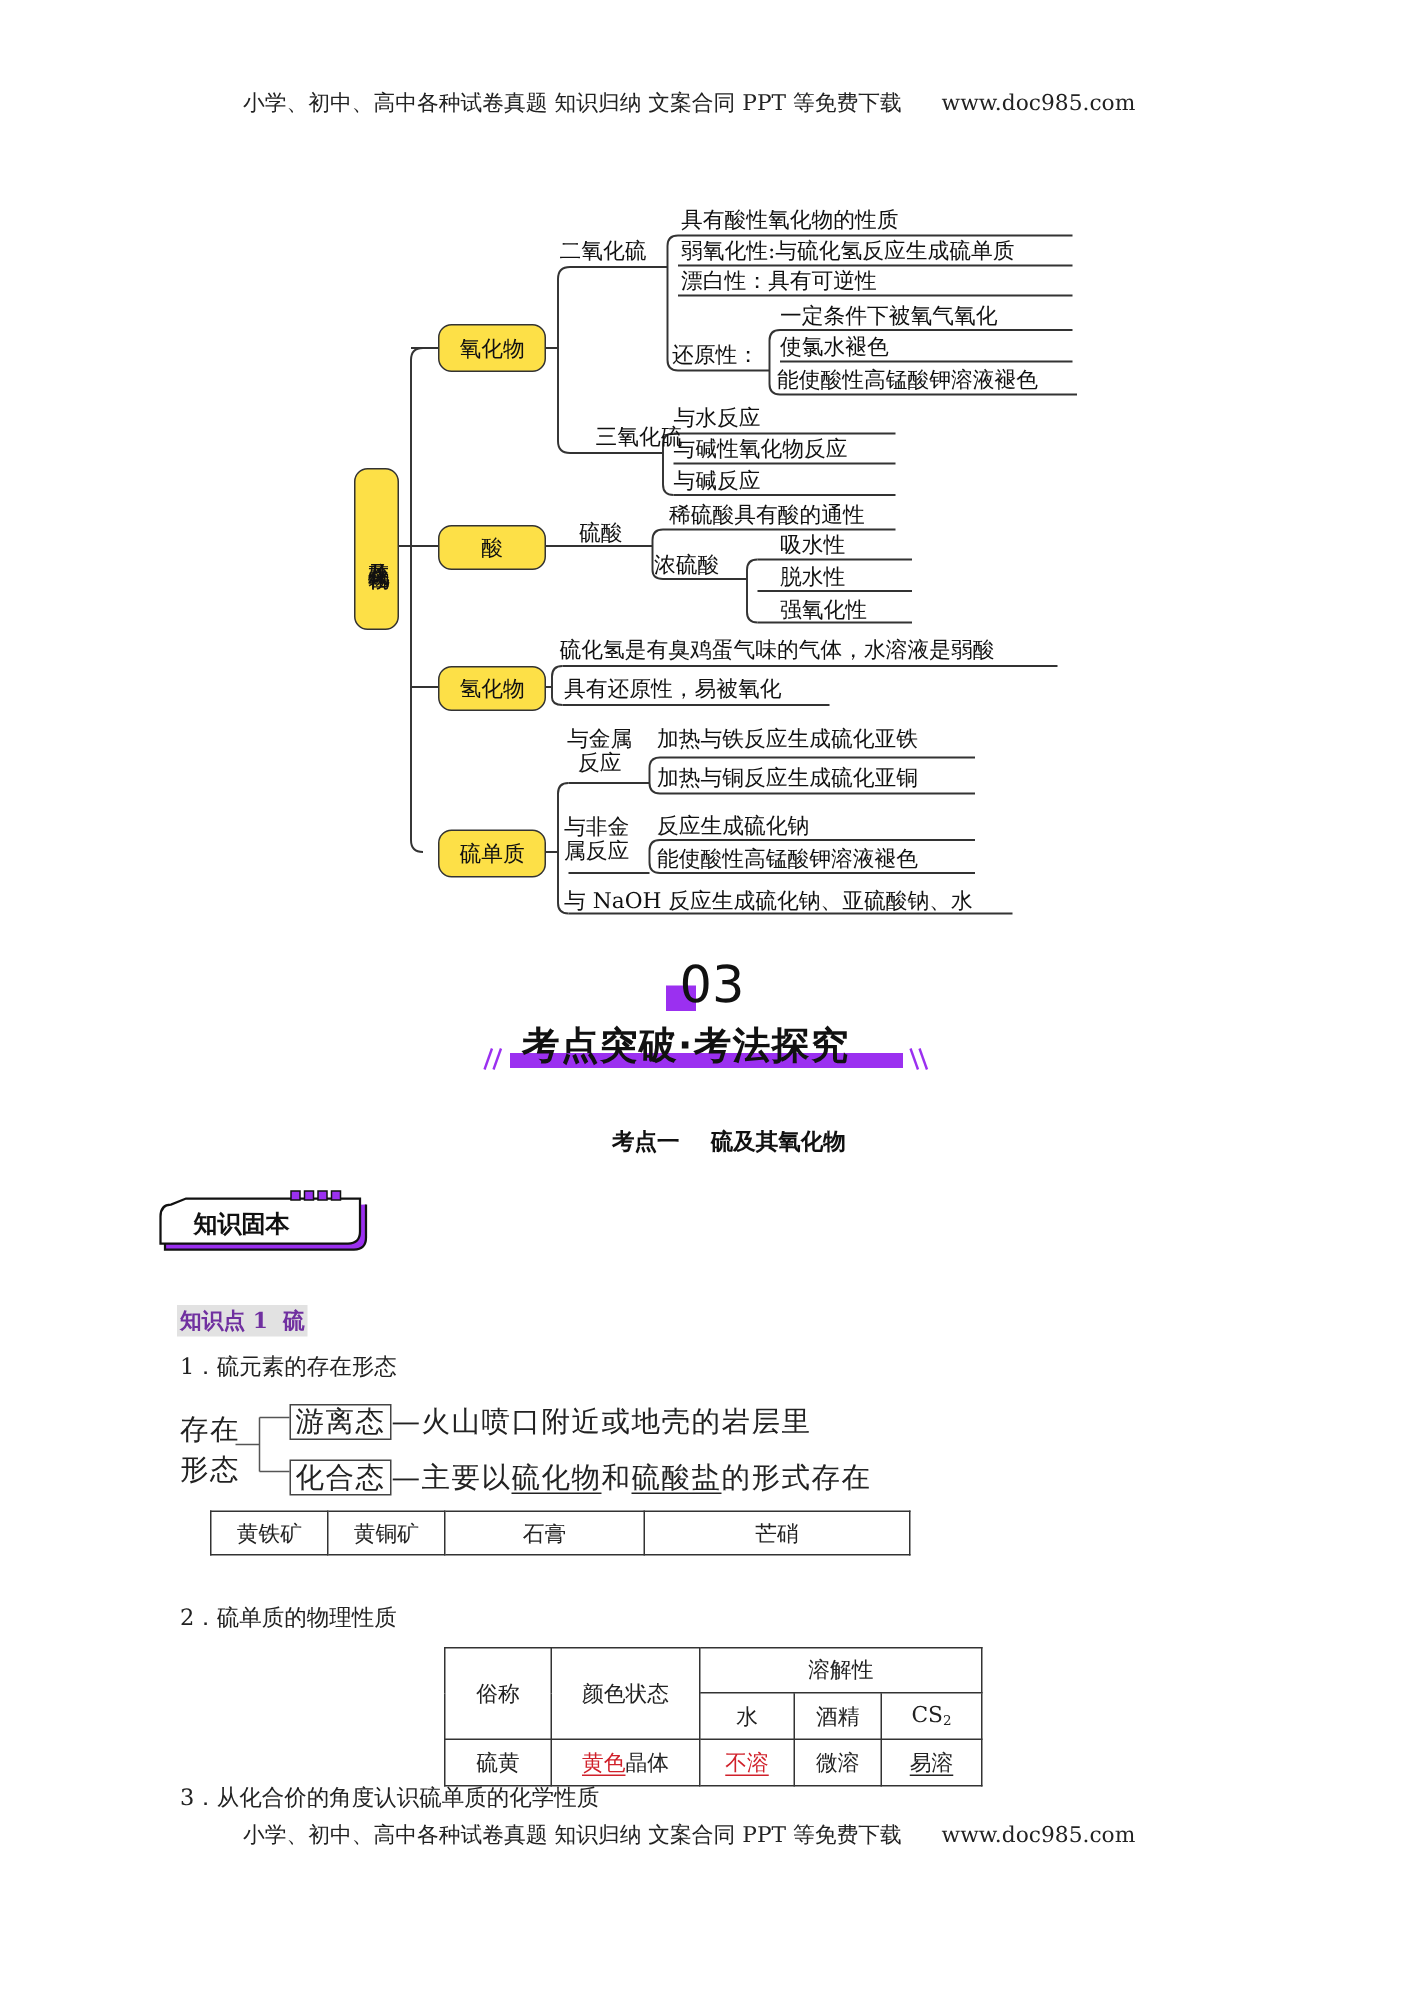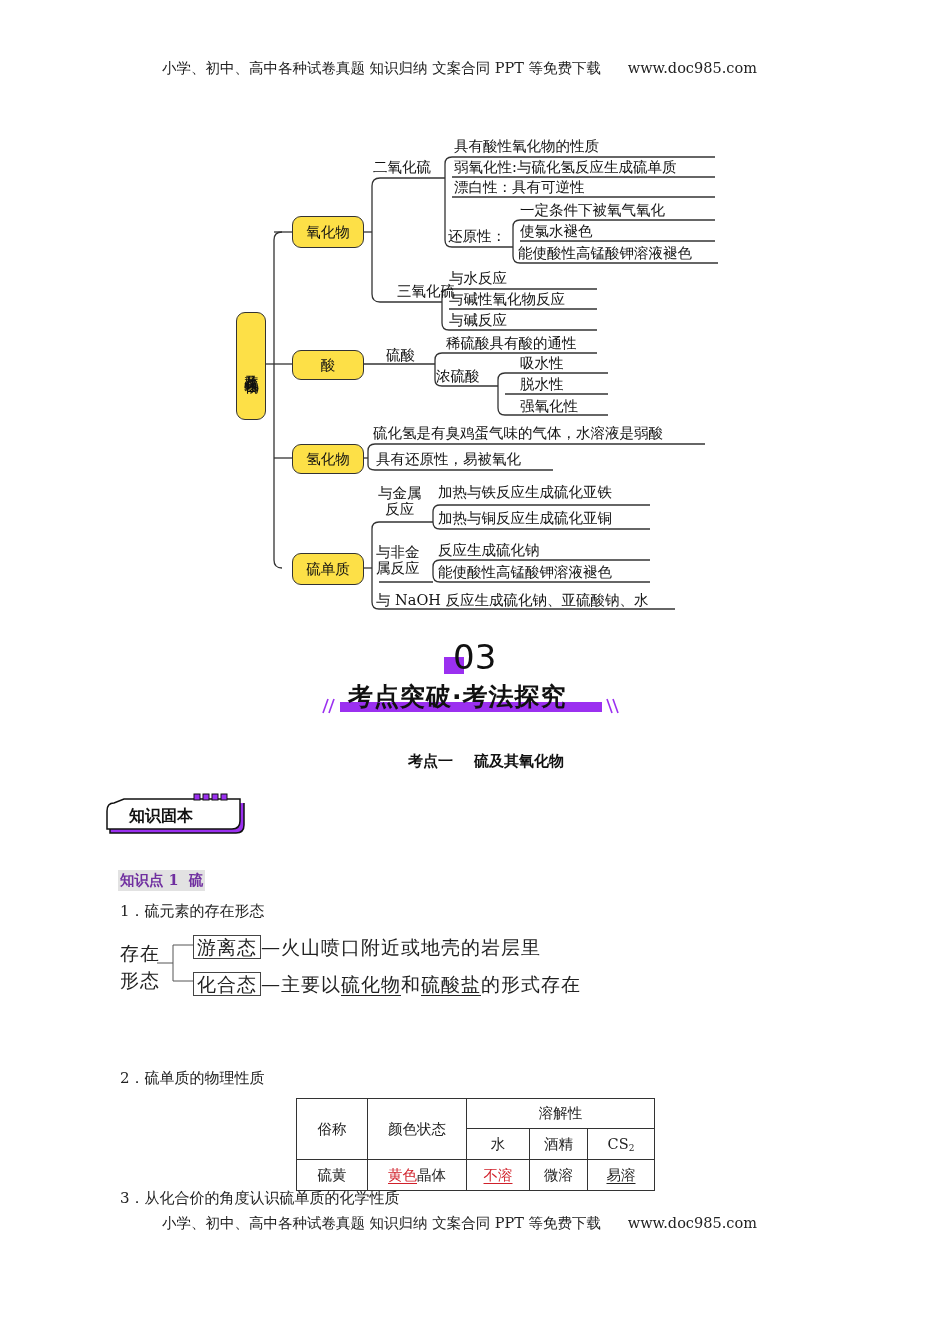--- a/index.html
+++ b/index.html
@@ -186,20 +186,26 @@
 </div>
 <div class="abs exist-text" style="left:193px; top:935px;">
   <span class="framed">游离态</span><span>—火山喷口附近或地壳的岩层里</span>
 </div>
 <div class="abs exist-text" style="left:193px; top:972px;">
   <span class="framed">化合态</span><span>—主要以</span><span class="ul">硫化物</span><span>和</span><span class="ul">硫酸盐</span><span>的形式存在</span>
 </div>
 
 <table class="t" style="left:140px; top:1007px; width:467px;">
   <tbody>
+      <tr style="height:29px;">
+    <td style="width:77px;">黄铁矿</td>
+    <td style="width:77px;">黄铜矿</td>
+    <td style="width:132px;">石膏</td>
+    <td>芒硝</td>
+  </tr>
 </tbody>
   </table>
 
 <div class="abs body-text" style="left:120px; top:1069px;">2．硫单质的物理性质</div>
 
 <table class="t" style="left:296px; top:1098px; width:359px;">
   <tbody>
       <tr style="height:30px;">
     <td rowspan="2" style="width:70px;">俗称</td>
     <td rowspan="2" style="width:98px;">颜色状态</td>

